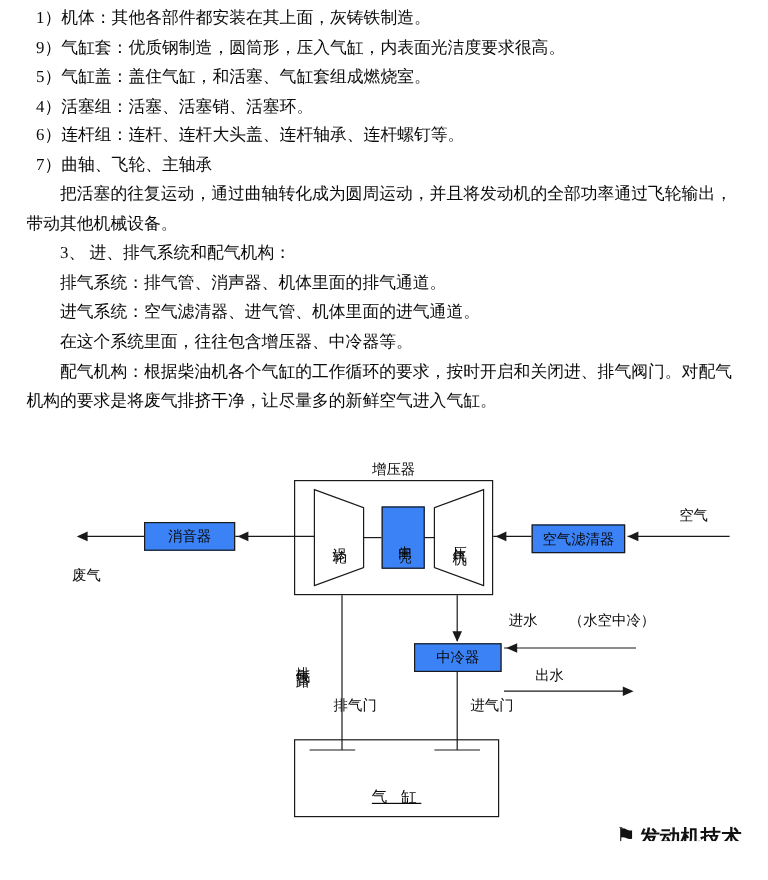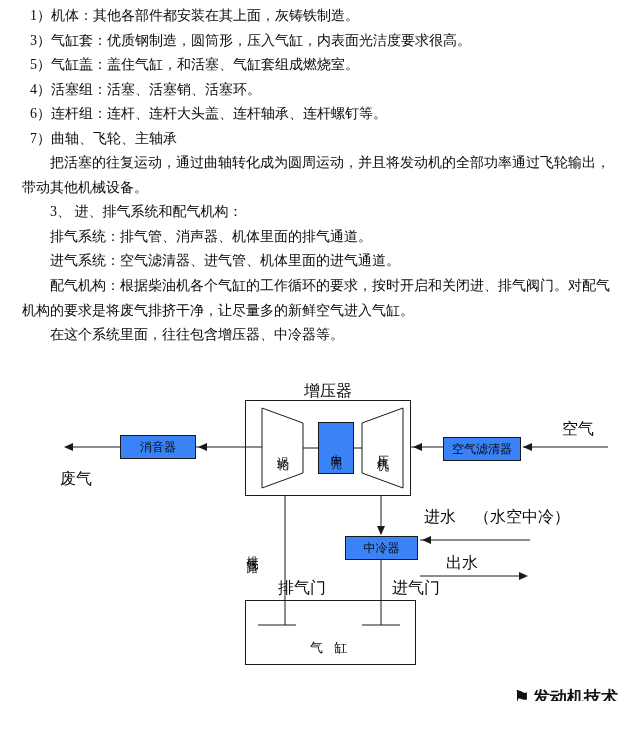--- a/index.html
+++ b/index.html
@@ -12,21 +12,21 @@
   .text-block {
     position:absolute; top:4px; left:22px; right:26px;
     font-size:14px; line-height:24.55px; color:#0a0a0a;
   }
   .text-block p { margin:0; }
   .text-block p.list { padding-left:8px; }
   .text-block p.indent { text-indent:2em; }
   
   .diagram { position:absolute; top:378px; left:0; width:640px; height:310px; }
   .diagram svg { position:absolute; top:0; left:0; }
-  .dg-label { position:absolute; font-size:16px; color:#0a0a0a; line-height:14px; white-space:nowrap; }
+  .dg-label { position:absolute; font-size:12px; color:#0a0a0a; line-height:14px; white-space:nowrap; }
   .dg-box {
     position:absolute; border:1px solid #1a1a1a; background:#3b82f6;
     display:flex; align-items:center; justify-content:center;
     font-size:12px; color:#0a0a0a; line-height:13px;
   }
   .dg-box.transparent { background:transparent; }
   .vtext { writing-mode:vertical-rl; text-orientation:upright; letter-spacing:2px; }
   .big-box { background:transparent; }
   .cylinder-box { align-items:flex-end; justify-content:center; padding-bottom:10px; font-size:13px; letter-spacing:4px; }
   .vlabel { position:absolute; writing-mode:vertical-rl; text-orientation:upright; font-size:12px; letter-spacing:2px; color:#0a0a0a;
@@ -39,31 +39,31 @@
   .footer-brand .flag { font-size:19px; line-height:19px; font-weight:400; }
   .footer-rule { position:absolute; top:721px; left:20px; right:20px; border-top:1px solid #555; }
 </style>
 </head>
 <body>
 
 <div class="page">
 
   <div class="text-block">
     <p class="list">1）机体：其他各部件都安装在其上面，灰铸铁制造。</p>
-    <p class="list">3）气缸套：优质钢制造，圆筒形，压入气缸，内表面光洁度要求很高。</p>
+    <p class="list">9）气缸套：优质钢制造，圆筒形，压入气缸，内表面光洁度要求很高。</p>
     <p class="list">5）气缸盖：盖住气缸，和活塞、气缸套组成燃烧室。</p>
     <p class="list">4）活塞组：活塞、活塞销、活塞环。</p>
     <p class="list">6）连杆组：连杆、连杆大头盖、连杆轴承、连杆螺钉等。</p>
     <p class="list">7）曲轴、飞轮、主轴承</p>
     <p class="indent">把活塞的往复运动，通过曲轴转化成为圆周运动，并且将发动机的全部功率通过飞轮输出，带动其他机械设备。</p>
     <p class="indent">3、 进、排气系统和配气机构：</p>
     <p class="indent">排气系统：排气管、消声器、机体里面的排气通道。</p>
     <p class="indent">进气系统：空气滤清器、进气管、机体里面的进气通道。</p>
+    <p class="indent">在这个系统里面，往往包含增压器、中冷器等。</p>
     <p class="indent">配气机构：根据柴油机各个气缸的工作循环的要求，按时开启和关闭进、排气阀门。对配气机构的要求是将废气排挤干净，让尽量多的新鲜空气进入气缸。</p>
-    <p class="indent">在这个系统里面，往往包含增压器、中冷器等。</p>
   </div>
 
   <div class="diagram">
 
     <svg width="640" height="310" viewBox="0 0 640 310">
       <g stroke="#1a1a1a" stroke-width="1" fill="none">
 
         <line x1="66" y1="69" x2="120" y2="69"></line>
         <line x1="196" y1="69" x2="262" y2="69"></line>
 
@@ -118,21 +118,21 @@
     <div class="vlabel" style="left:244px; top:132px; width:16px; height:80px;">排气管路</div>
 
     <div class="dg-box" style="left:345px; top:158px; width:73px; height:24px;">中冷器</div>
     <div class="dg-label" style="left:424px; top:132px;">进水</div>
     <div class="dg-label" style="left:474px; top:132px;">（水空中冷）</div>
     <div class="dg-label" style="left:446px; top:178px;">出水</div>
 
     <div class="dg-label" style="left:278px; top:203px;">排气门</div>
     <div class="dg-label" style="left:392px; top:203px;">进气门</div>
 
-    <div class="dg-box cylinder-box transparent" style="left:245px; top:222px; width:171px; height:65px;">气 缸</div>
+    <div class="dg-box cylinder-box transparent" style="left:245px; top:238px; width:171px; height:65px;text-decoration:underline;">气 缸</div>
   </div>
 
   <div class="footer-brand">
     <span class="flag">⚑</span>
     <span>发动机技术</span>
   </div>
   <div class="footer-rule"></div>
 
 </div>
 

